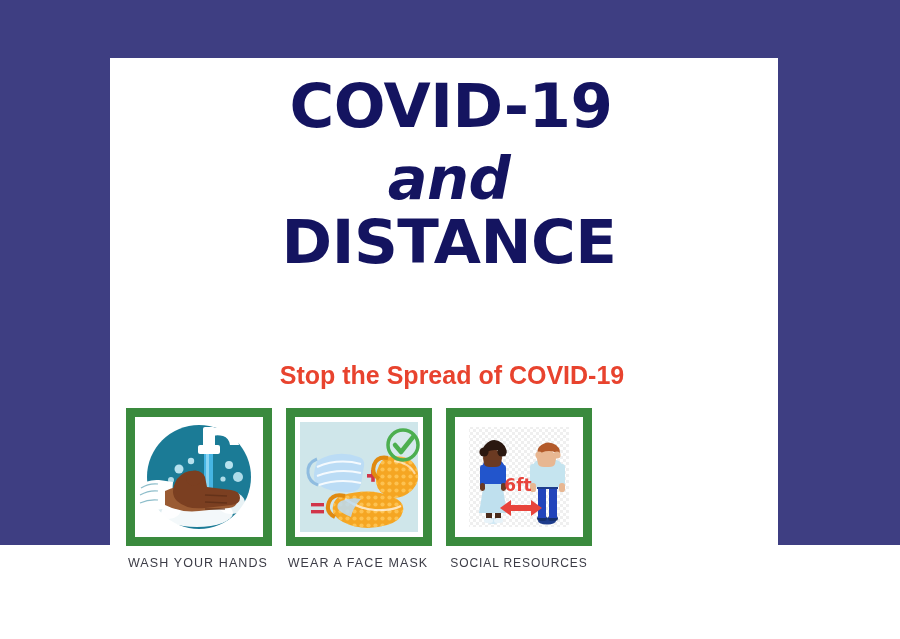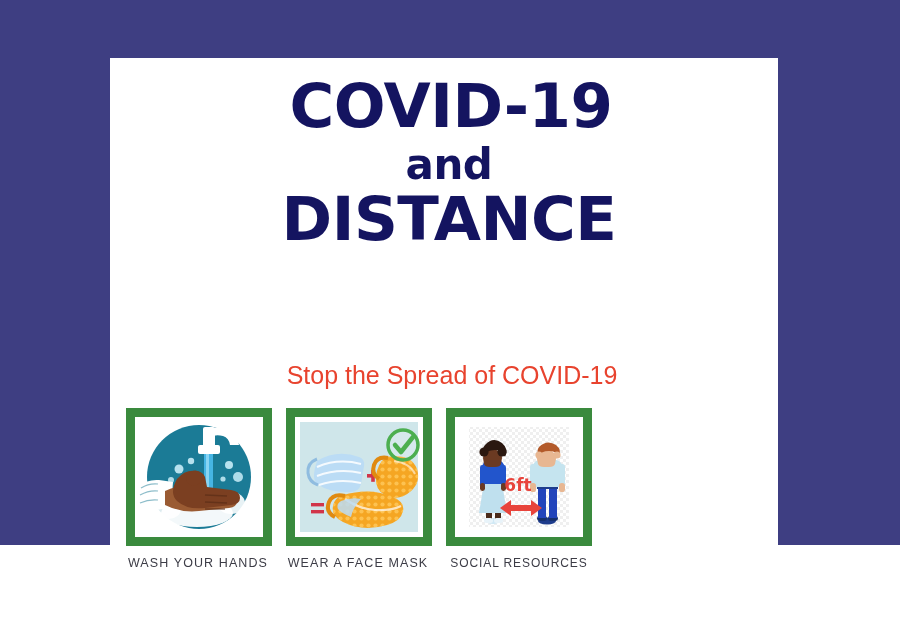--- a/index.html
+++ b/index.html
@@ -41,34 +41,34 @@
   .headline-line {
     display: block;
     font-family: "DejaVu Sans", "Liberation Sans", sans-serif;
     font-weight: bold;
     color: #141460;
     letter-spacing: -0.5px;
     line-height: 0.98;
   }
   .hl-1 { font-size: 61px; margin-left: 14px; }
   .hl-2 { font-size: 61px; margin-left: 14px; margin-top: 4px; }
-  .hl-3 { font-size: 42px; margin-left: 10px; margin-top: 8px; }
+  .hl-3 { font-size: 59px; margin-left: 10px; margin-top: 14px; font-style: italic; }
   .hl-4 { font-size: 61px; margin-left: 10px; margin-top: 4px; }
 
   
   #subtitle {
     position: absolute;
     left: 0;
     top: 303px;
     width: 668px;
     text-align: center;
     margin-left: 8px;
     font-family: "Liberation Sans", sans-serif;
     font-size: 25px;
-    font-weight: normal;
+    font-weight: bold;
     color: #E8432E;
     letter-spacing: 0px;
   }
 
   
   #panel-row {
     position: absolute;
     left: 0;
     top: 350px;
     width: 668px;

